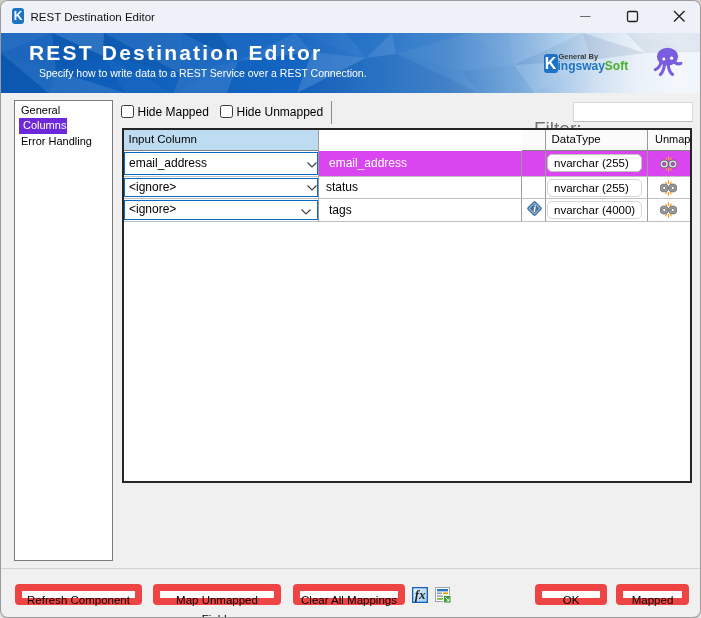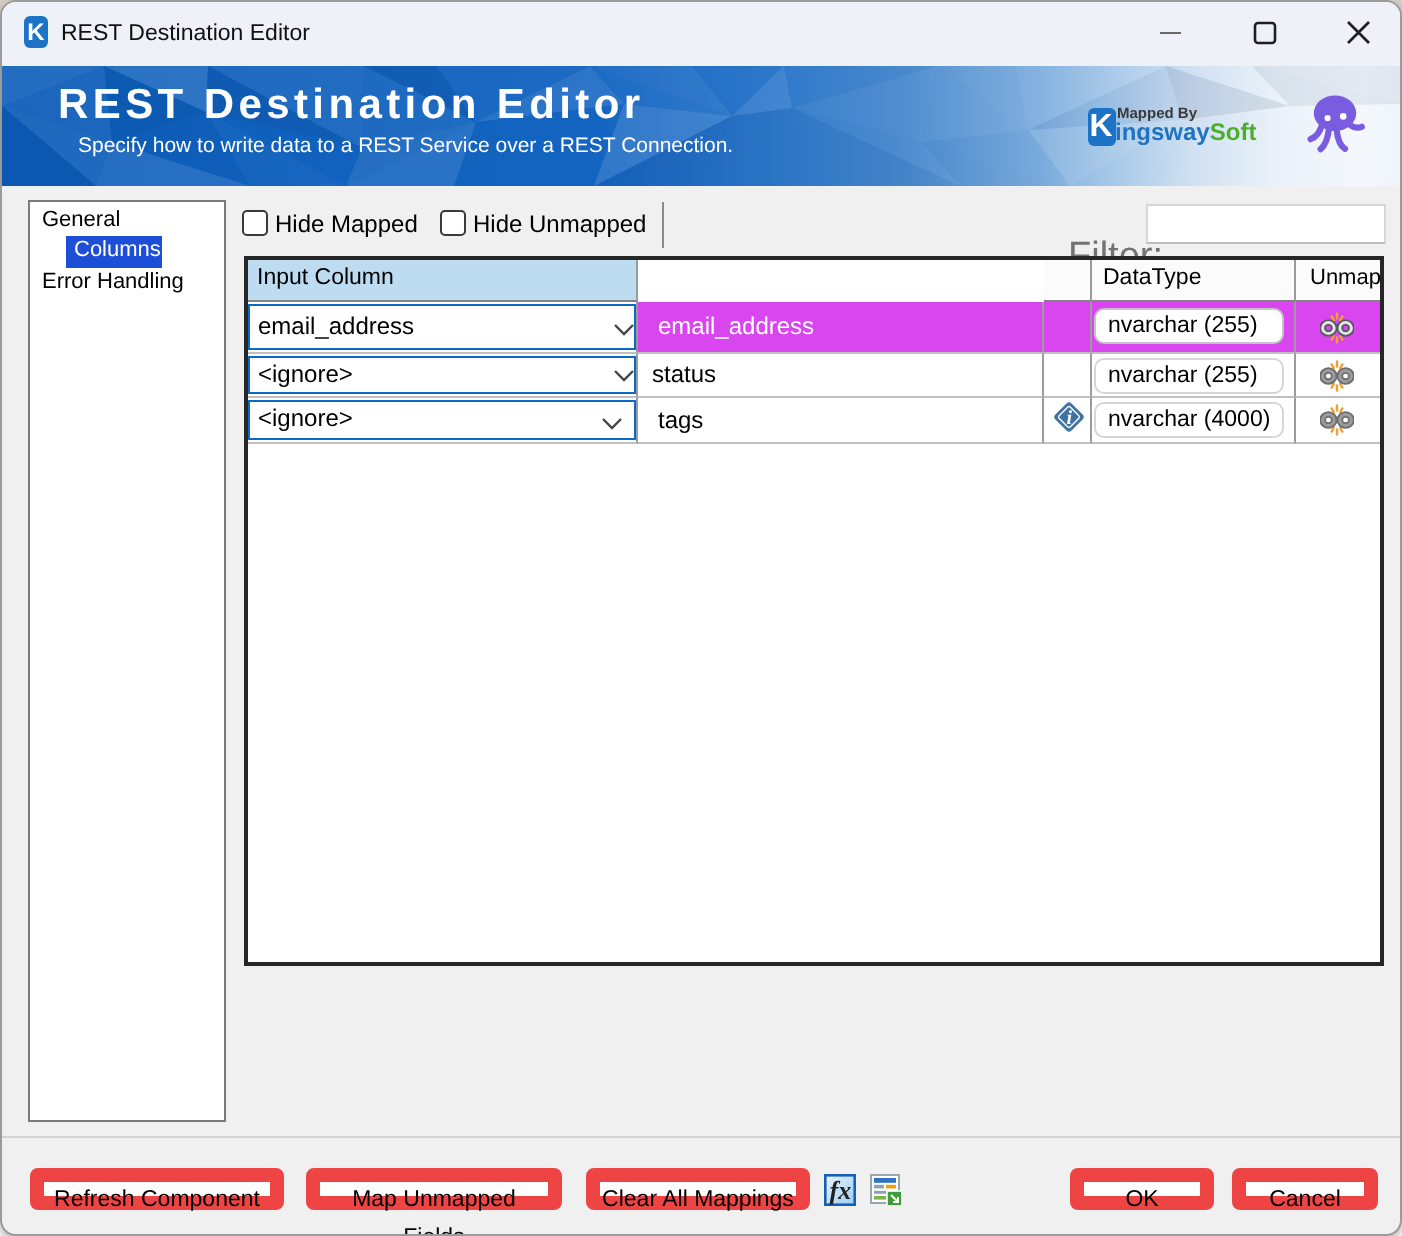--- a/index.html
+++ b/index.html
@@ -12,21 +12,21 @@
 }
 .titlebar { position:absolute; left:0; top:0; width:100%; height:32px; background:#eff1f9; }
 .tb-icon { position:absolute; left:11px; top:7px; width:12px; height:16px; background:#1b74c6; border-radius:3px; color:#fff; font-weight:bold; font-size:12px; text-align:center; line-height:16px; }
 .tb-title { position:absolute; left:29.5px; top:9.5px; font-size:11.5px; color:#111; }
 .tb-btn { position:absolute; top:0; width:46px; height:32px; }
 .banner { position:absolute; left:0; top:32px; width:701px; height:60px; }
 .banner-title { position:absolute; left:28px; top:8px; font-size:21px; letter-spacing:2.2px; font-weight:bold; color:#ffffff; }
 .banner-sub { position:absolute; left:38px; top:33.5px; font-size:10.5px; color:#ffffff; }
 .sidebar { position:absolute; left:13px; top:98.5px; width:99px; height:461px; background:#ffffff; border:1px solid #7a7a7a; }
 .sb-item { font-size:11px; color:#000; height:15.5px; line-height:15.5px; padding-left:6px; white-space:nowrap; }
-.sb-sel { background:#1d4ed8; color:#fff; display:block; width:fit-content; padding:0 1px 0 4px; margin-left:18px; height:15.5px; line-height:15.5px; font-size:11px; }
+.sb-sel { background:#6d28d9; color:#fff; display:block; width:fit-content; padding:0 1px 0 4px; margin-left:4px; height:15.5px; line-height:15.5px; font-size:11px; }
 .toolrow { position:absolute; left:120px; top:101px; height:24px; }
 .cb { position:absolute; width:13px; height:13px; border:1px solid #3a3a3a; background:#fff; border-radius:2.5px; top:3px; }
 .cb-label { position:absolute; top:2.5px; font-size:12px; color:#000; white-space:nowrap; }
 .vsep { position:absolute; left:330px; top:100px; width:1px; height:23px; background:#8c8c8c; }
 .filter-label { position:absolute; left:533px; top:117px; font-size:19px; color:#737373; }
 .filter-box { position:absolute; left:572px; top:100.5px; width:120px; height:20px; background:#fff; border:1px solid #d7d7d7; border-bottom-color:#bdbdbd; }
 .grid { position:absolute; left:121px; top:126.5px; width:570px; height:355px; background:#ffffff; border:2px solid #262626; }
 .hdr { position:absolute; top:0; height:21px; border-right:1px solid #9b9b9b; border-bottom:1px solid #828282; background:#fbfbfb; font-size:11.5px; color:#000; line-height:18.5px; padding-left:5px; }
 .row { position:absolute; }
 .cell { position:absolute; top:0; height:100%; border-right:1px solid #9b9b9b; border-bottom:1px solid #c0c0c0; font-size:12px; padding-left:5px; white-space:nowrap; }
@@ -118,21 +118,21 @@
 <polygon points="644,20 646,60 574,60" fill="rgba(255,255,255,0.056)"></polygon>
 <polygon points="644,20 701,19 701,60" fill="rgba(255,255,255,0.107)"></polygon>
 <polygon points="644,20 701,60 646,60" fill="rgba(255,255,255,0.079)"></polygon>
       </g>
     </svg>
     <div class="banner-title">REST Destination Editor</div>
     <div class="banner-sub">Specify how to write data to a REST Service over a REST Connection.</div>
     
     <div style="position:absolute; left:542.5px; top:20px; width:100px; height:22px;">
       <div style="position:absolute; left:0; top:0.5px; width:14px; height:19px; background:#1c72c4; border-radius:3px; color:#fff; font-weight:bold; font-size:16px; text-align:center; line-height:19px;">K</div>
-      <div style="position:absolute; left:15px; top:-1px; font-size:7.5px; font-weight:bold; color:#3a3a3a; white-space:nowrap;">Mapped By</div>
+      <div style="position:absolute; left:15px; top:-1px; font-size:7.5px; font-weight:bold; color:#3a3a3a; white-space:nowrap;">General By</div>
       <div style="position:absolute; left:14px; top:6px; font-size:12px; font-weight:bold; color:#1e73c2; white-space:nowrap;">ingsway<span style="color:#4caf28">Soft</span></div>
     </div>
     
     <svg style="position:absolute; left:649px; top:14px;" width="34" height="32" viewBox="0 0 34 32">
       <g fill="#7a5ce0">
       <ellipse cx="17.5" cy="9.6" rx="10.6" ry="8.9"></ellipse>
       <g fill="none" stroke="#7a5ce0" stroke-width="3.1" stroke-linecap="round">
       <path d="M11.2 14.8 C10 19.2 8 21.6 5.3 22.6"></path>
       <path d="M14.5 17.2 C14 22 12.6 25.6 10.3 27.6"></path>
       <path d="M18.3 17.8 C18.8 22.8 20.2 26 22.5 27.4"></path>
@@ -285,14 +285,14 @@
     <rect x="0.5" y="0.5" width="14" height="14" fill="#fff" stroke="#9aa7b0" stroke-width="1"></rect>
     <rect x="2" y="2" width="11" height="2.4" fill="#2f74c0"></rect>
     <rect x="2" y="5.4" width="5" height="1.8" fill="#8ba3b5"></rect>
     <rect x="8" y="5.4" width="5" height="1.8" fill="#f0a000"></rect>
     <rect x="2" y="8.4" width="8" height="1.5" fill="#8ba3b5"></rect>
     <rect x="2" y="11" width="6" height="1.8" fill="#7ab648"></rect>
     <rect x="8.5" y="8.5" width="7.5" height="7.5" fill="#3e9b35" stroke="#fff" stroke-width="0.8"></rect>
     <path d="M10.5 10.5 l3.5 3.5 M14 11.5 v2.5 h-2.5" stroke="#fff" stroke-width="1" fill="none"></path>
   </svg>
   <div class="btn" style="left:534px; width:72px;">OK</div>
-  <div class="btn" style="left:615px; width:73px;">Cancel</div>
+  <div class="btn" style="left:615px; width:73px;">Mapped</div>
 </div>
 
 </body></html>

